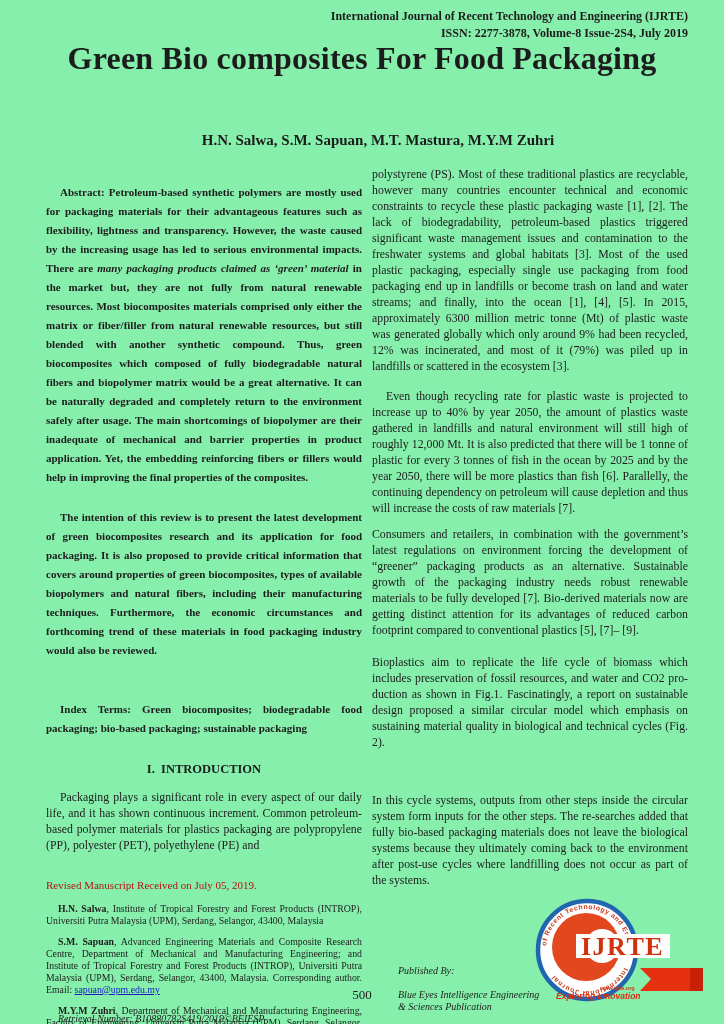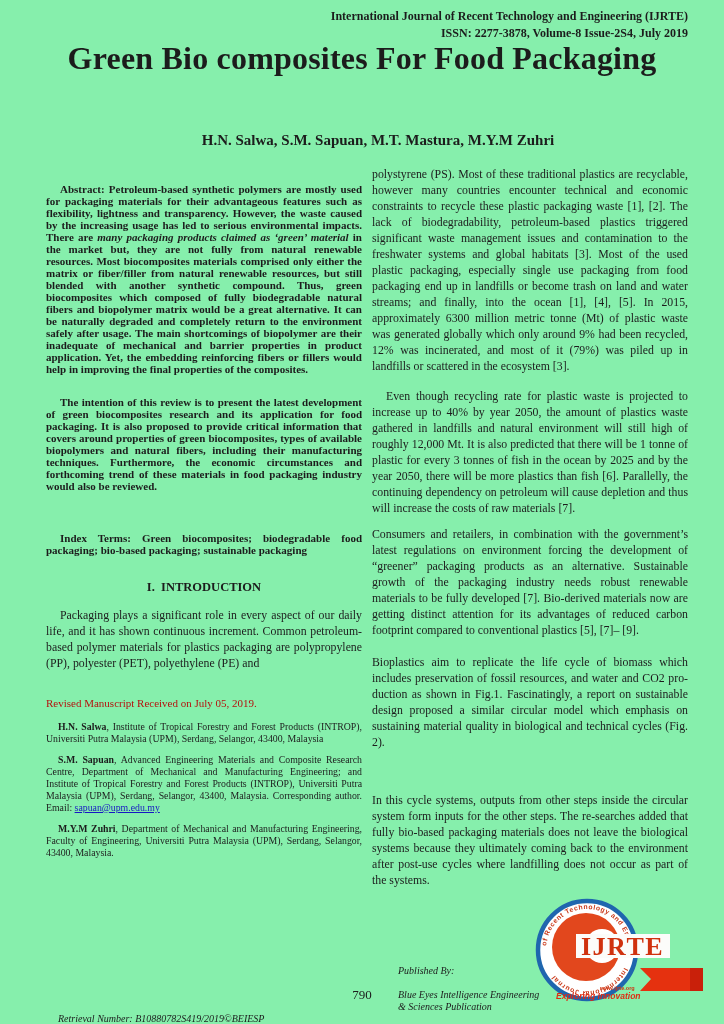--- a/index.html
+++ b/index.html
@@ -20,21 +20,21 @@
   .authors {
     position:absolute; top:132px; left:16px; width:100%; text-align:center;
     font-size:15px; font-weight:bold;
   }
   .col { position:absolute; text-align:justify; }
   .col-left  { left:46px;  top:183px; width:316px; }
   .col-right { left:372px; top:166px; width:316px; }
 
   p { margin:0; }
   .indent { text-indent:14px; }
-  .abstract { font-weight:bold; font-size:11px; line-height:12px; }
+  .abstract { font-weight:bold; font-size:11px; line-height:19px; }
   .abs-italic { font-style:italic; }
   .mt-abs2 { margin-top:21px; }
   .index-terms { margin-top:40px; }
   .section-heading {
     margin:24px 0 12px; text-align:center;
     font-size:12.5px; font-weight:bold;
   }
   .body { font-size:11.8px; line-height:16px; }
   .m14 { margin-top:14px; } .m10 { margin-top:10px; }
   .m16 { margin-top:16px; } .m42 { margin-top:42px; }
@@ -102,21 +102,21 @@
     <p class="body m10">Consumers and retailers, in combination with the government’s latest regulations on environment forcing the development of “greener” packaging products as an alternative. Sustainable growth of the packaging industry needs robust renewable materials to be fully developed [7]. Bio-derived materials now are getting distinct attention for its advantages of reduced carbon footprint compared to conventional plastics [5], [7]– [9].</p>
     <p class="body m16">Bioplastics aim to replicate the life cycle of biomass which includes preservation of fossil resources, and water and CO2 pro-duction as shown in Fig.1. Fascinatingly, a report on sustainable design proposed a similar circular model which emphasis on sustaining material quality in biological and technical cycles (Fig. 2).</p>
     <p class="body m42">In this cycle systems, outputs from other steps inside the circular system form inputs for the other steps. The re-searches added that fully bio-based packaging materials does not leave the biological systems because they ultimately coming back to the environment after post-use cycles where landfilling does not occur as part of the systems.</p>
   </div>
 
   <div class="retrieval">
     <div>Retrieval Number: B10880782S419/2019©BEIESP</div>
     <div>DOI: 10.35940/ijrte.B1088.0782S419</div>
   </div>
 
-  <div class="page-number">790</div>
+  <div class="page-number">500</div>
 
   <div class="published">
     <div>Published By:</div>
     <div class="pub-name">
       <div>Blue Eyes Intelligence Engineering</div>
       <div>&amp; Sciences Publication</div>
     </div>
   </div>
 
   <div class="logo">

